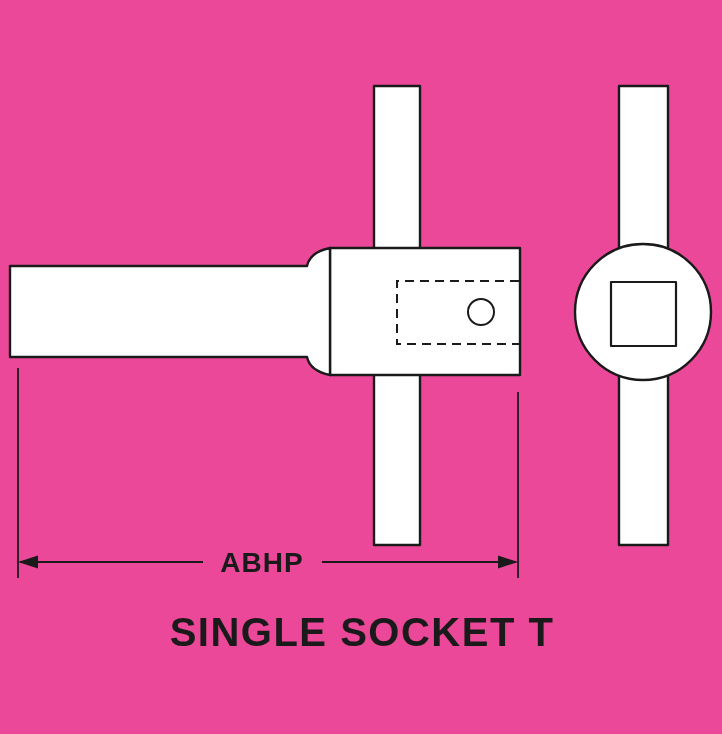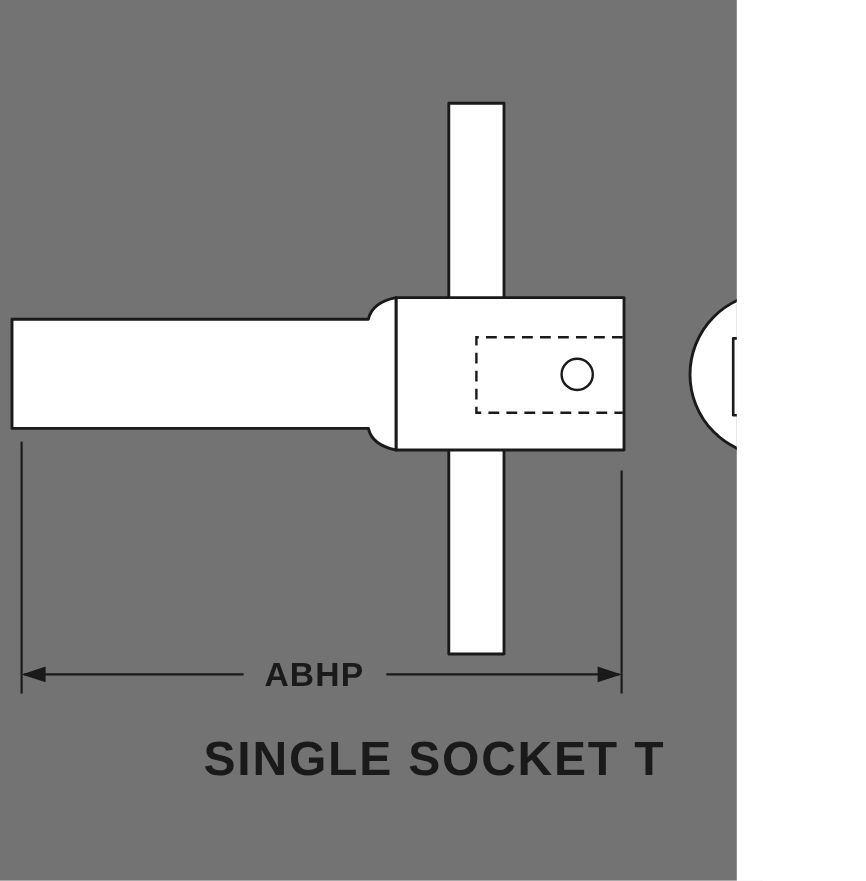--- a/index.html
+++ b/index.html
@@ -2,23 +2,23 @@
 <html><head>
 <meta charset="utf-8">
 <style>
   html, body {
     margin: 0;
     padding: 0;
     background: #ffffff;
   }
   .canvas {
     position: relative;
-    width: 614px;
+    width: 722px;
     height: 734px;
-    background: #737373;
+    background: #ec4899;
     overflow: hidden;
     font-family: "Liberation Sans", sans-serif;
   }
   svg { display: block; }
   .outline {
     fill: #ffffff;
     stroke: #1a1a1a;
     stroke-width: 2.4;
     stroke-linejoin: round;
   }

